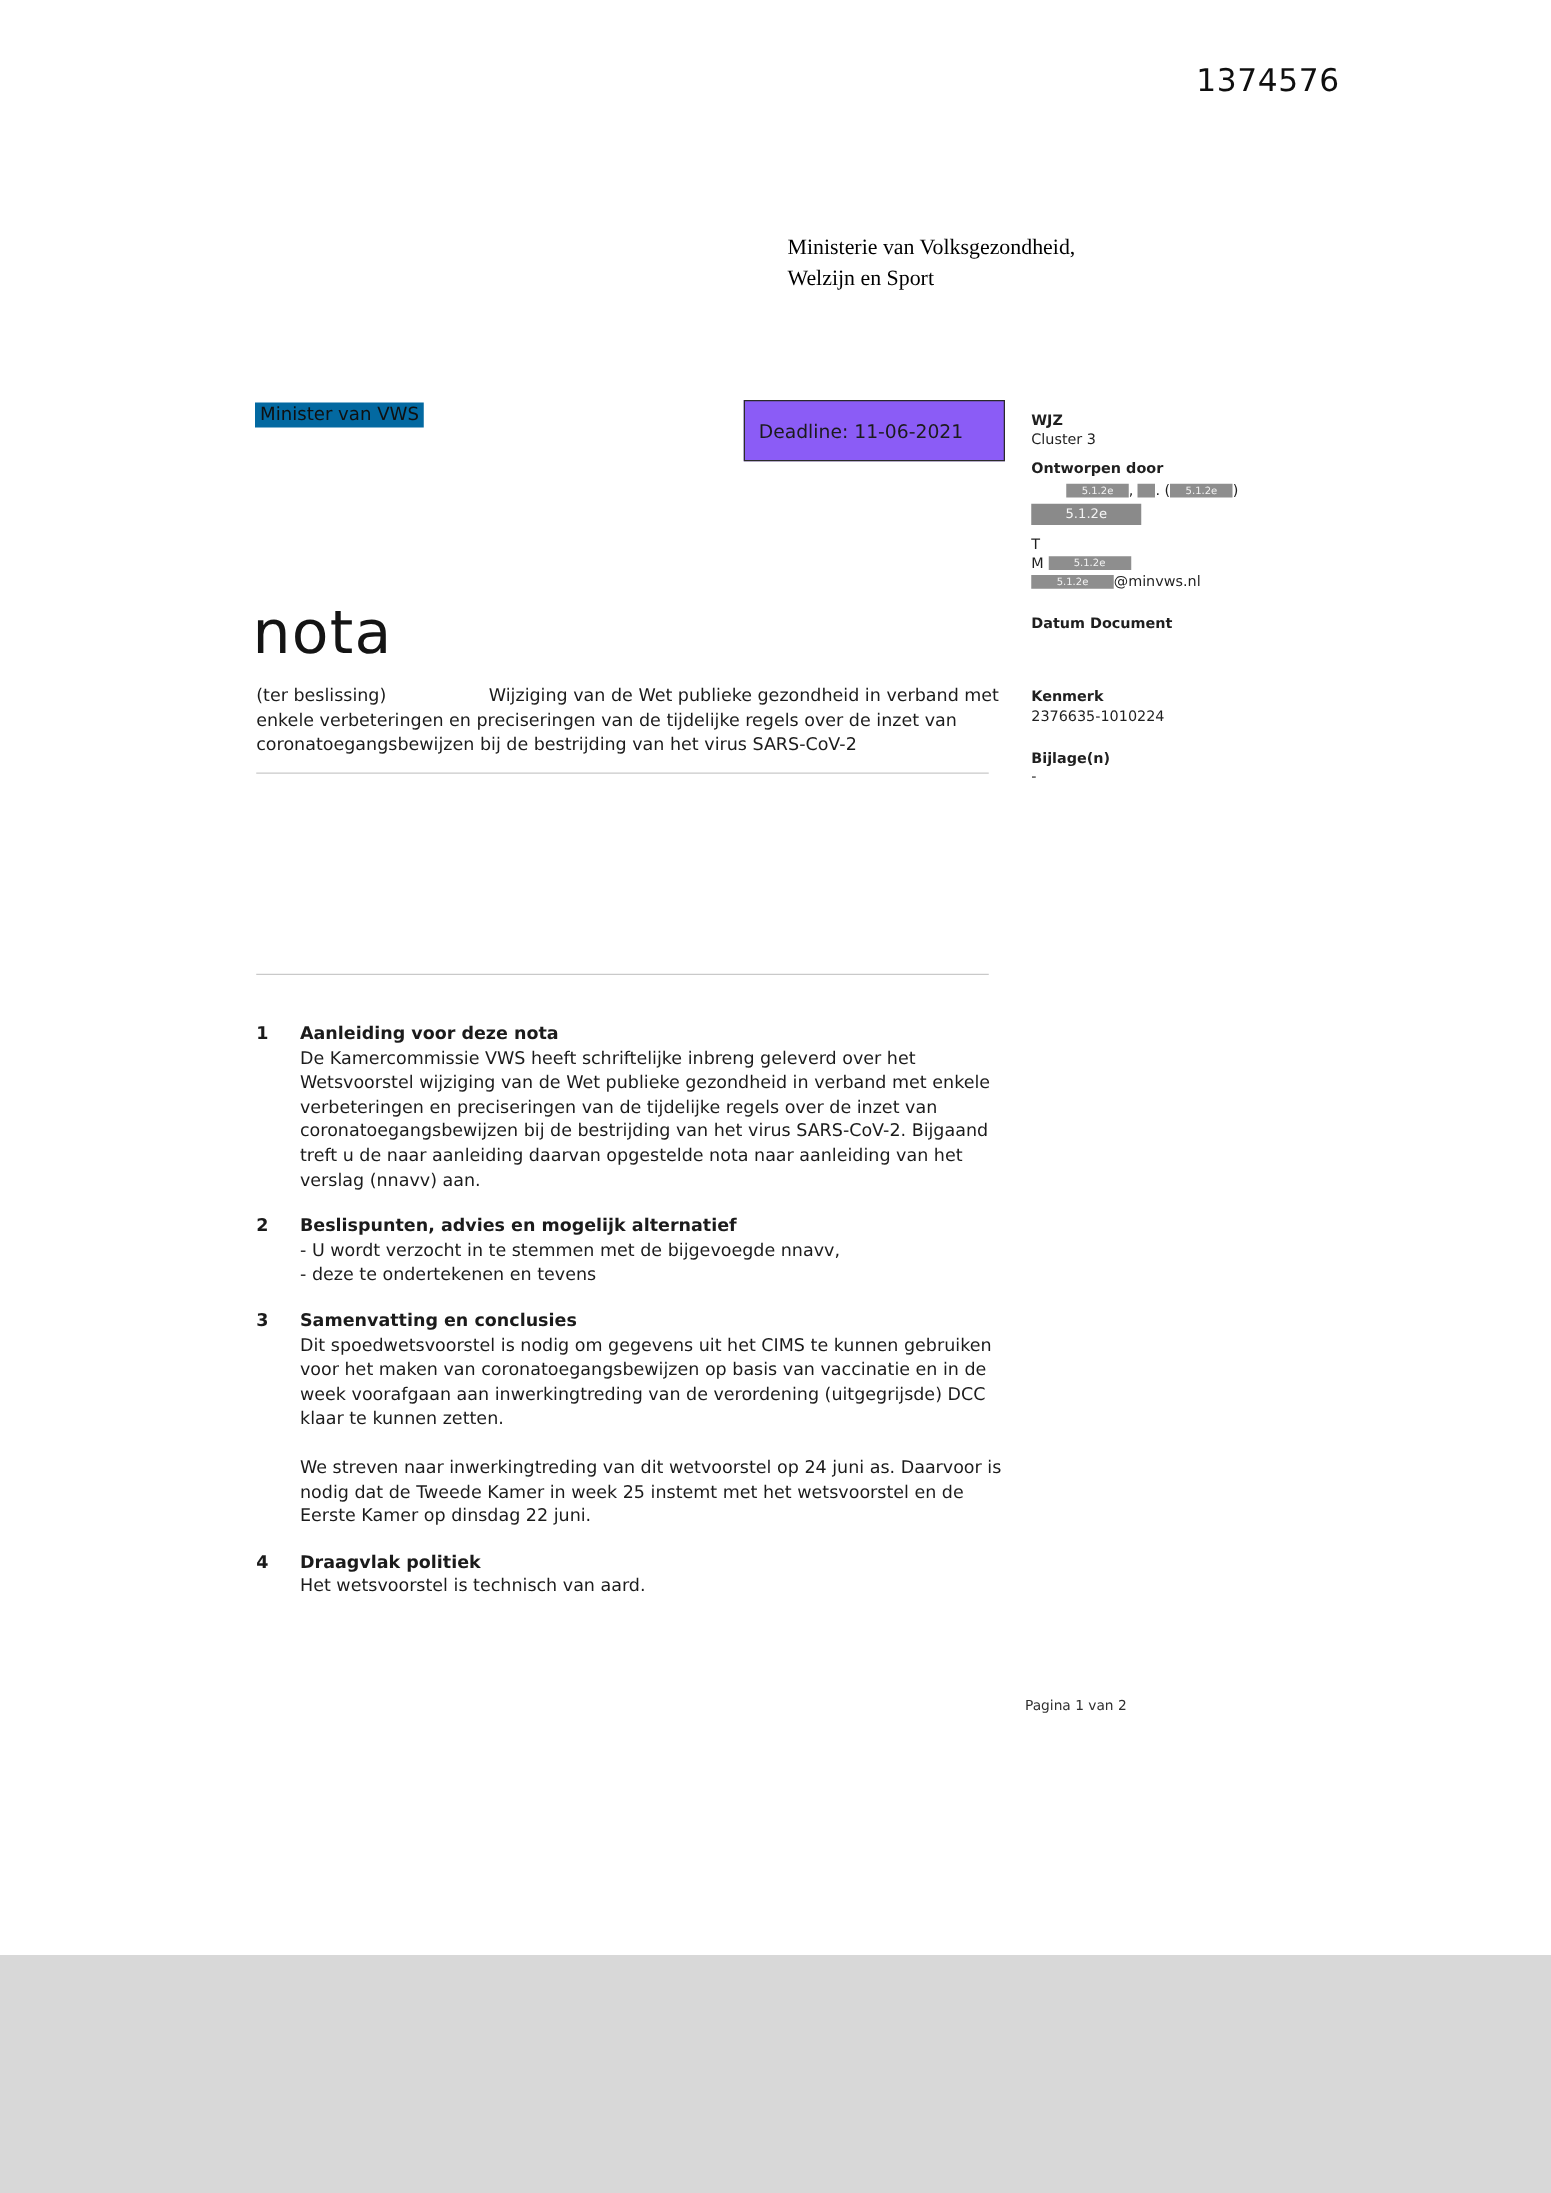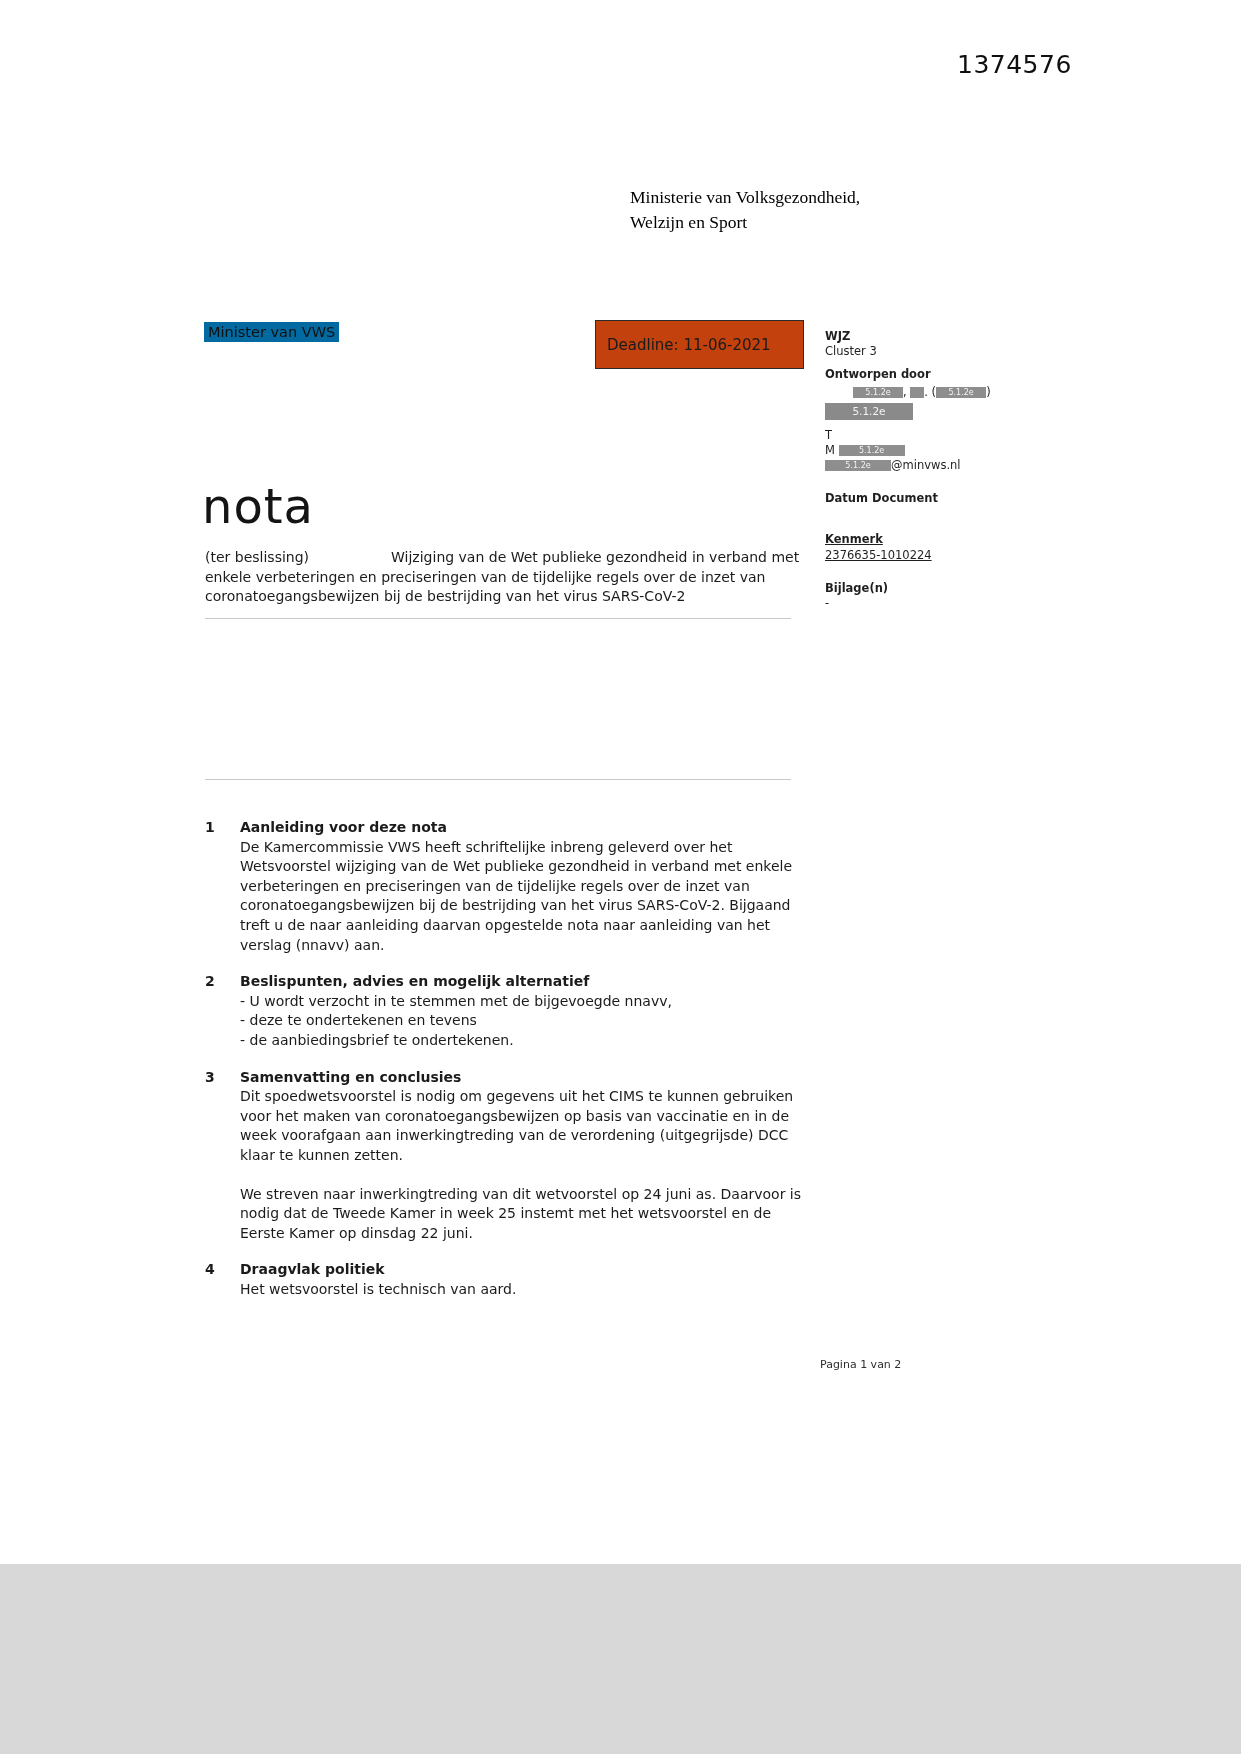--- a/index.html
+++ b/index.html
@@ -5,27 +5,27 @@
   html,body{margin:0;padding:0;}
   body{background:#d8d8d8;font-family:"DejaVu Sans",sans-serif;}
   .page{position:relative;width:1241px;height:1564px;margin:0 auto;background:#ffffff;color:#1b1b1b;overflow:hidden;}
 
   .doc-number{position:absolute;left:957px;top:50px;font-size:25px;letter-spacing:.5px;color:#0f0f0f;}
 
   .ministry{position:absolute;left:630px;top:185px;font-family:"Liberation Serif",serif;font-size:17.5px;line-height:1.45;color:#000;}
 
   .recipient{position:absolute;left:204px;top:322px;background:#0369a1;font-size:14.5px;padding:2px 4px;color:#101010;}
 
-  .deadline-box{position:absolute;left:595px;top:320px;width:196px;height:47px;border:1.5px solid #2b2b2b;display:flex;align-items:center;padding-left:11px;font-size:15px;background:#c2410c;}
+  .deadline-box{position:absolute;left:595px;top:320px;width:196px;height:47px;border:1.5px solid #2b2b2b;display:flex;align-items:center;padding-left:11px;font-size:15px;background:#8b5cf6;}
 
   .meta{position:absolute;left:825px;top:329px;width:200px;font-size:11.5px;line-height:1.32;color:#1f1f1f;}
   .meta .b{font-weight:bold;}
   .meta .block{margin-bottom:8px;}
   .meta .mt18{margin-top:18px;}
-  .meta .mt26{margin-top:26px;text-decoration:underline;}
+  .meta .mt26{margin-top:44px;}
   .redline{white-space:nowrap;margin:2px 0 3px 0;padding-left:28px;}
   .redact{display:inline-block;background:#8e8e8e;color:#f4f4f4;font-size:8px;text-align:center;vertical-align:middle;height:11px;line-height:11px;padding:0 2px;}
   .redact.sm{min-width:46px;}
   .redact.xs{min-width:10px;color:transparent;}
   .redact.md{min-width:62px;}
   .redact.lg{display:block;width:84px;height:17px;line-height:17px;font-size:10.5px;background:#8a8a8a;margin-top:1px;}
 
   .nota-title{position:absolute;left:202px;top:478px;font-size:48px;font-weight:400;color:#141414;letter-spacing:1px;}
 
   .subject{position:absolute;left:205px;top:548px;width:600px;font-size:14px;line-height:1.4;color:#1b1b1b;}
@@ -111,21 +111,20 @@
         <p>De Kamercommissie VWS heeft schriftelijke inbreng geleverd over het Wetsvoorstel wijziging van de Wet publieke gezondheid in verband met enkele verbeteringen en preciseringen van de tijdelijke regels over de inzet van coronatoegangsbewijzen bij de bestrijding van het virus SARS-CoV-2. Bijgaand treft u de naar aanleiding daarvan opgestelde nota naar aanleiding van het verslag (nnavv) aan.</p>
       </div>
     </div>
 
     <div class="section">
       <div class="num">2</div>
       <div class="content">
         <h2>Beslispunten, advies en mogelijk alternatief</h2>
         <p>- U wordt verzocht in te stemmen met de bijgevoegde nnavv,</p>
         <p>- deze te ondertekenen en tevens</p>
-        <p>- de aanbiedingsbrief te ondertekenen.</p>
       </div>
     </div>
 
     <div class="section">
       <div class="num">3</div>
       <div class="content">
         <h2>Samenvatting en conclusies</h2>
         <p>Dit spoedwetsvoorstel is nodig om gegevens uit het CIMS te kunnen gebruiken voor het maken van coronatoegangsbewijzen op basis van vaccinatie en in de week voorafgaan aan inwerkingtreding van de verordening (uitgegrijsde) DCC klaar te kunnen zetten.</p>
         <p class="gap">We streven naar inwerkingtreding van dit wetvoorstel op 24 juni as. Daarvoor is nodig dat de Tweede Kamer in week 25 instemt met het wetsvoorstel en de Eerste Kamer op dinsdag 22 juni.</p>
       </div>

